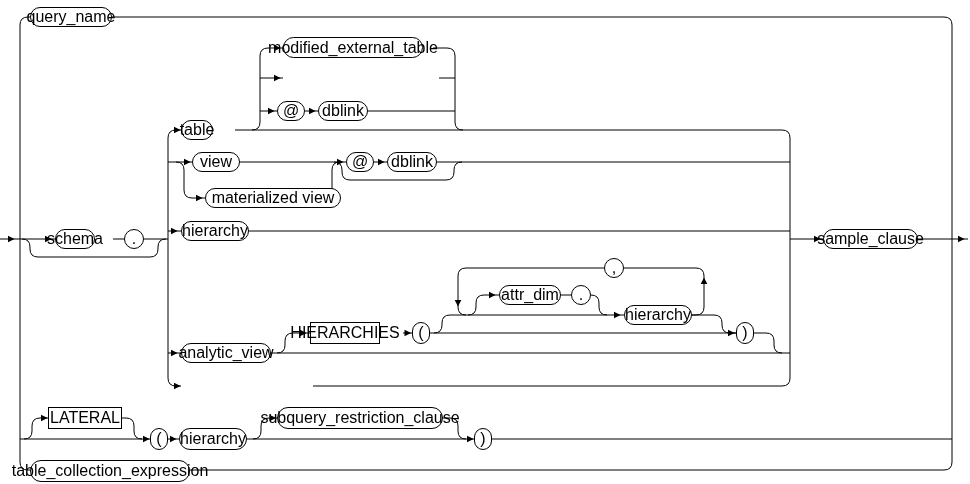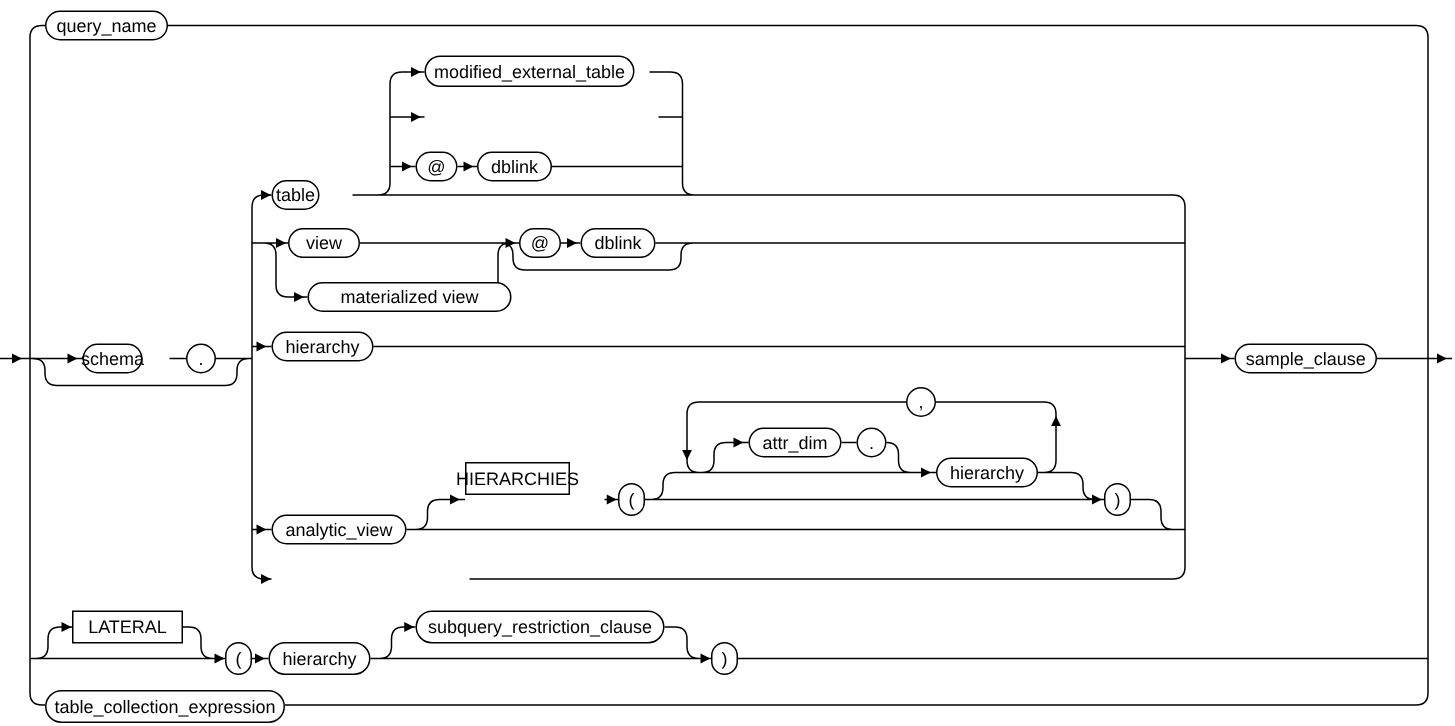--- a/index.html
+++ b/index.html
@@ -15,21 +15,21 @@
   .diagram svg { position: absolute; left: 0; top: 0; }
   .lines { fill: none; stroke: var(--line, #000); stroke-width: 1; }
   .arrows { fill: var(--line, #000); stroke: none; }
   .node {
     position: absolute;
     display: flex;
     align-items: center;
     justify-content: center;
     border: 1px solid var(--line, #000);
     background: var(--box-bg, #fff);
-    font-size: 12px;
+    font-size: 16px;
     line-height: 1;
     color: var(--text, #000);
     white-space: nowrap;
     padding: 0 2px;
   }
   .pill { border-radius: 11px; }
   .kw { border-radius: 0; }
 </style>
 </head>
 <body>
@@ -140,21 +140,21 @@
   <div class="node pill" style="left:387px;top:152px;width:50px;height:20px">dblink</div>
   <div class="node pill" style="left:205px;top:188px;width:136px;height:20px">materialized view</div>
   <div class="node pill" style="left:181px;top:221px;width:68px;height:20px">hierarchy</div>
   <div class="node pill" style="left:55px;top:229px;width:40px;height:20px">schema</div>
   <div class="node pill" style="left:124px;top:229px;width:20px;height:20px">.</div>
   <div class="node pill" style="left:823px;top:229px;width:95px;height:20px">sample_clause</div>
   <div class="node pill" style="left:604px;top:258px;width:20px;height:20px">,</div>
   <div class="node pill" style="left:499px;top:285px;width:62px;height:20px">attr_dim</div>
   <div class="node pill" style="left:571px;top:285px;width:20px;height:20px">.</div>
   <div class="node pill" style="left:624px;top:305px;width:68px;height:20px">hierarchy</div>
-  <div class="node kw" style="left:310px;top:308px;width:70px;height:22px">HIERARCHIES</div>
+  <div class="node kw" style="left:310px;top:322px;width:70px;height:22px">HIERARCHIES</div>
   <div class="node pill" style="left:412px;top:322px;width:18px;height:22px">(</div>
   <div class="node pill" style="left:736px;top:322px;width:18px;height:22px">)</div>
   <div class="node pill" style="left:181px;top:343px;width:90px;height:20px">analytic_view</div>
   <div class="node kw" style="left:48px;top:407px;width:74px;height:22px">LATERAL</div>
   <div class="node pill" style="left:150px;top:428px;width:18px;height:22px">(</div>
   <div class="node pill" style="left:179px;top:428px;width:68px;height:22px">hierarchy</div>
   <div class="node pill" style="left:277px;top:407px;width:166px;height:22px">subquery_restriction_clause</div>
   <div class="node pill" style="left:474px;top:428px;width:18px;height:22px">)</div>
   <div class="node pill" style="left:30px;top:460px;width:160px;height:22px">table_collection_expression</div>
 

